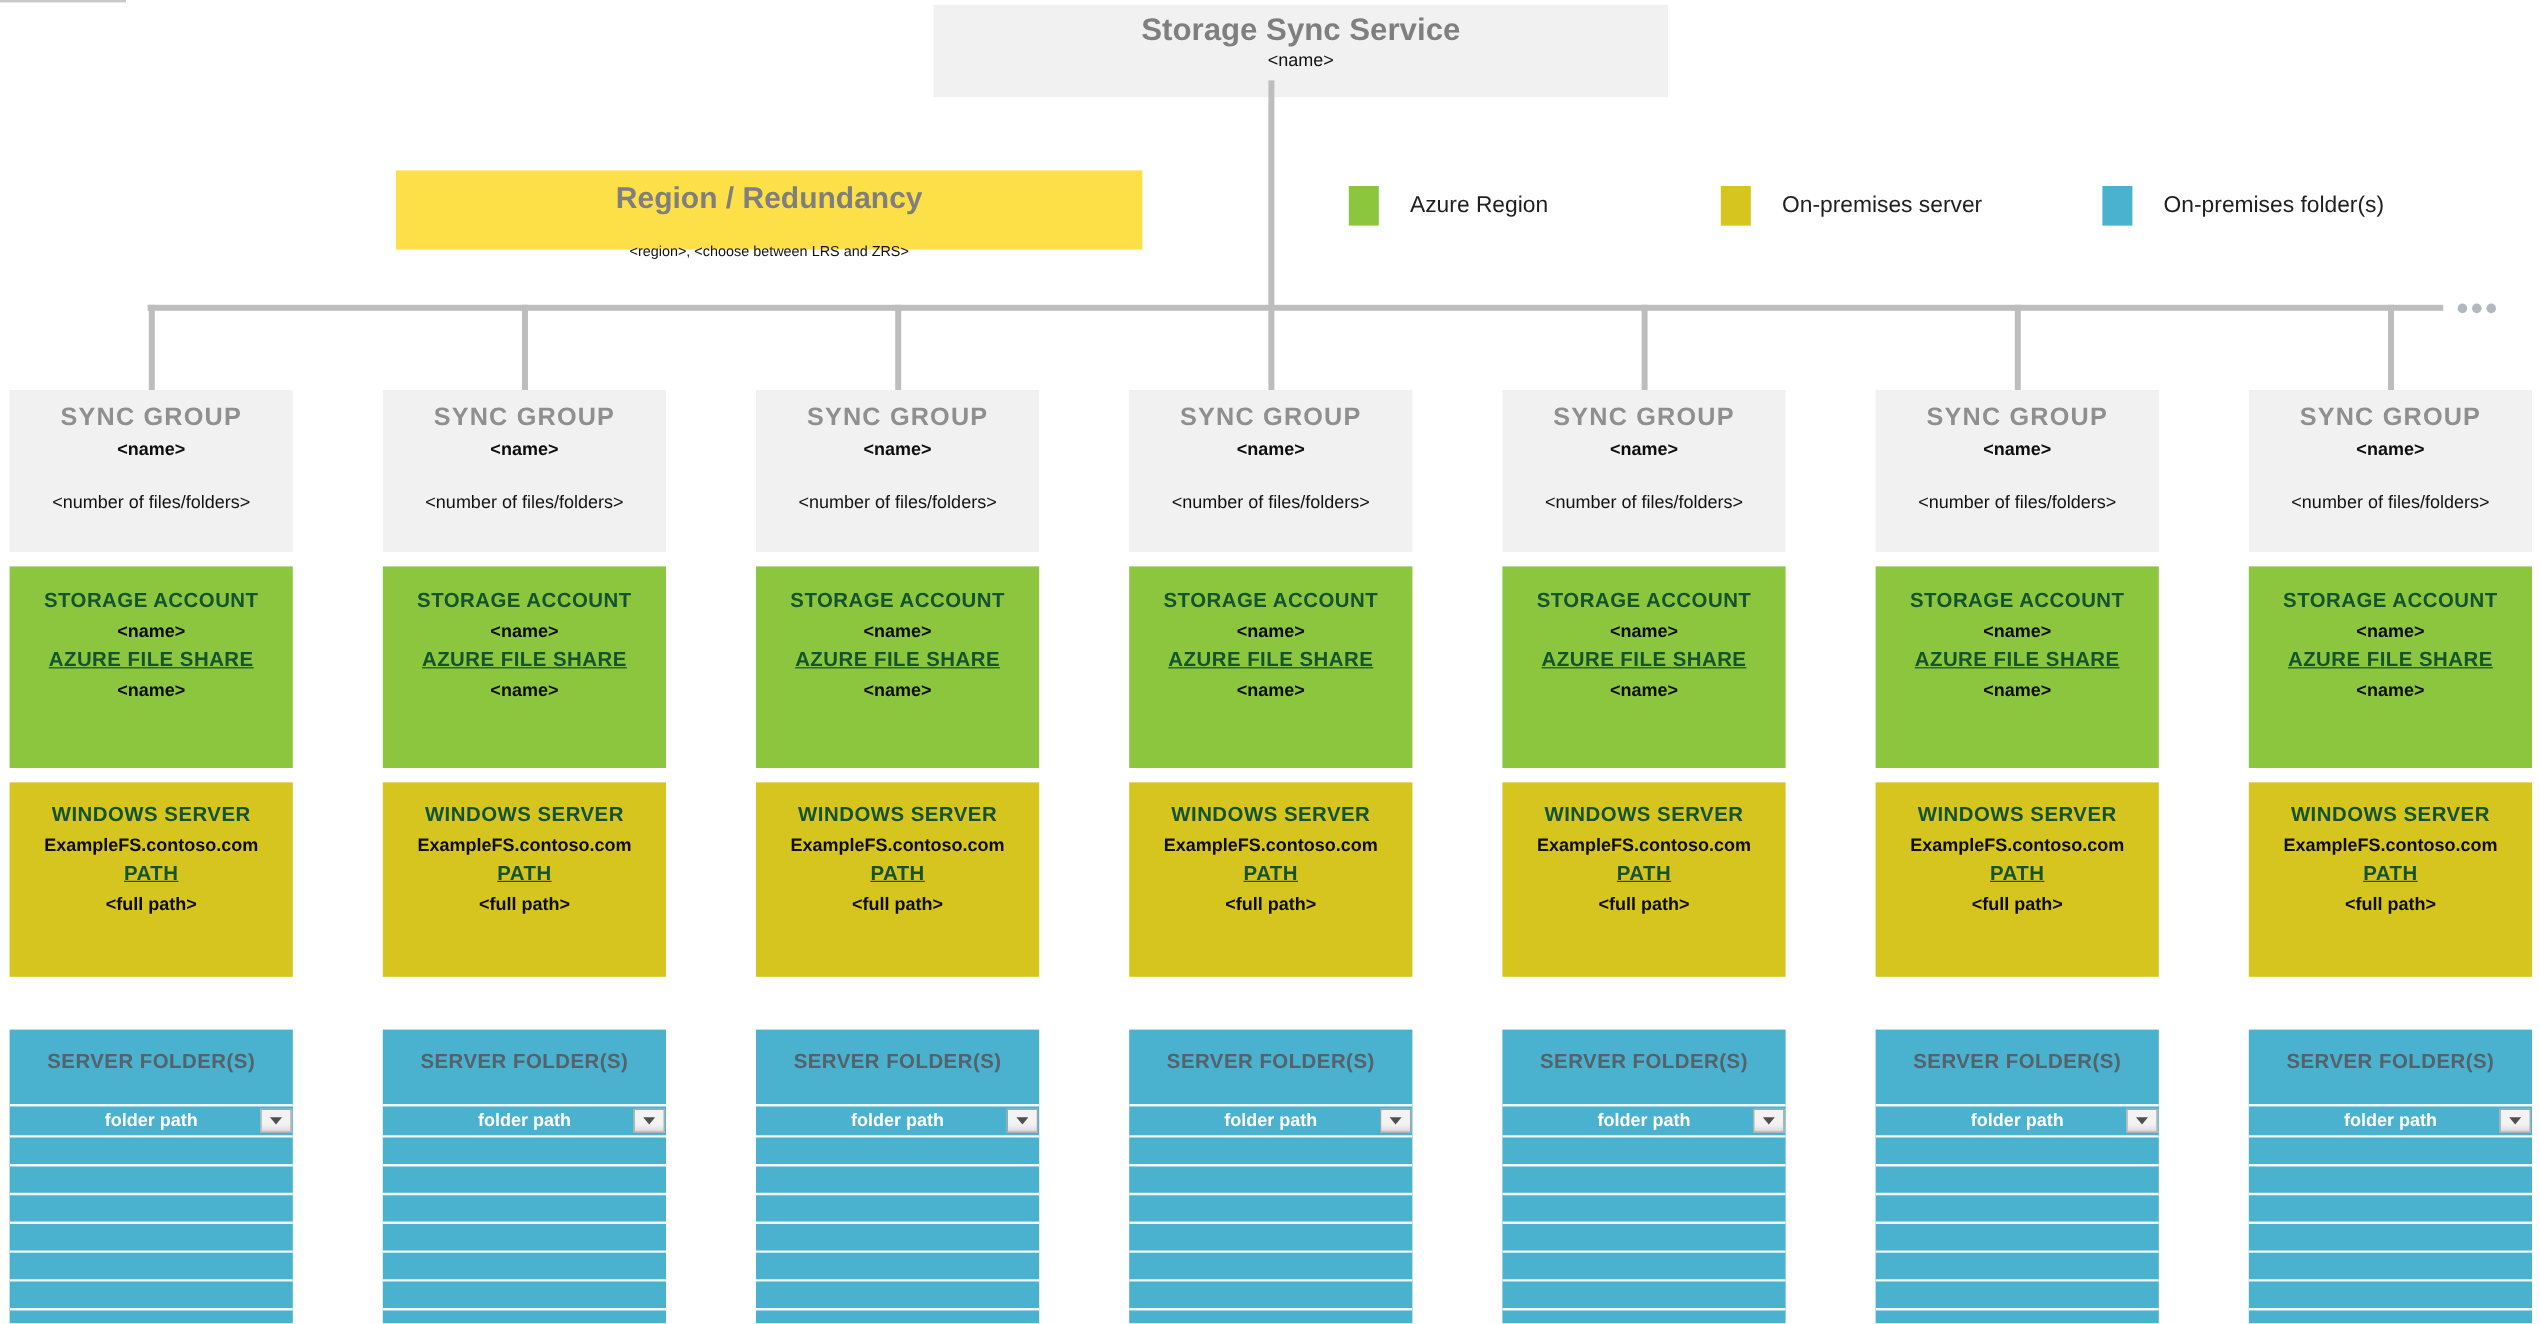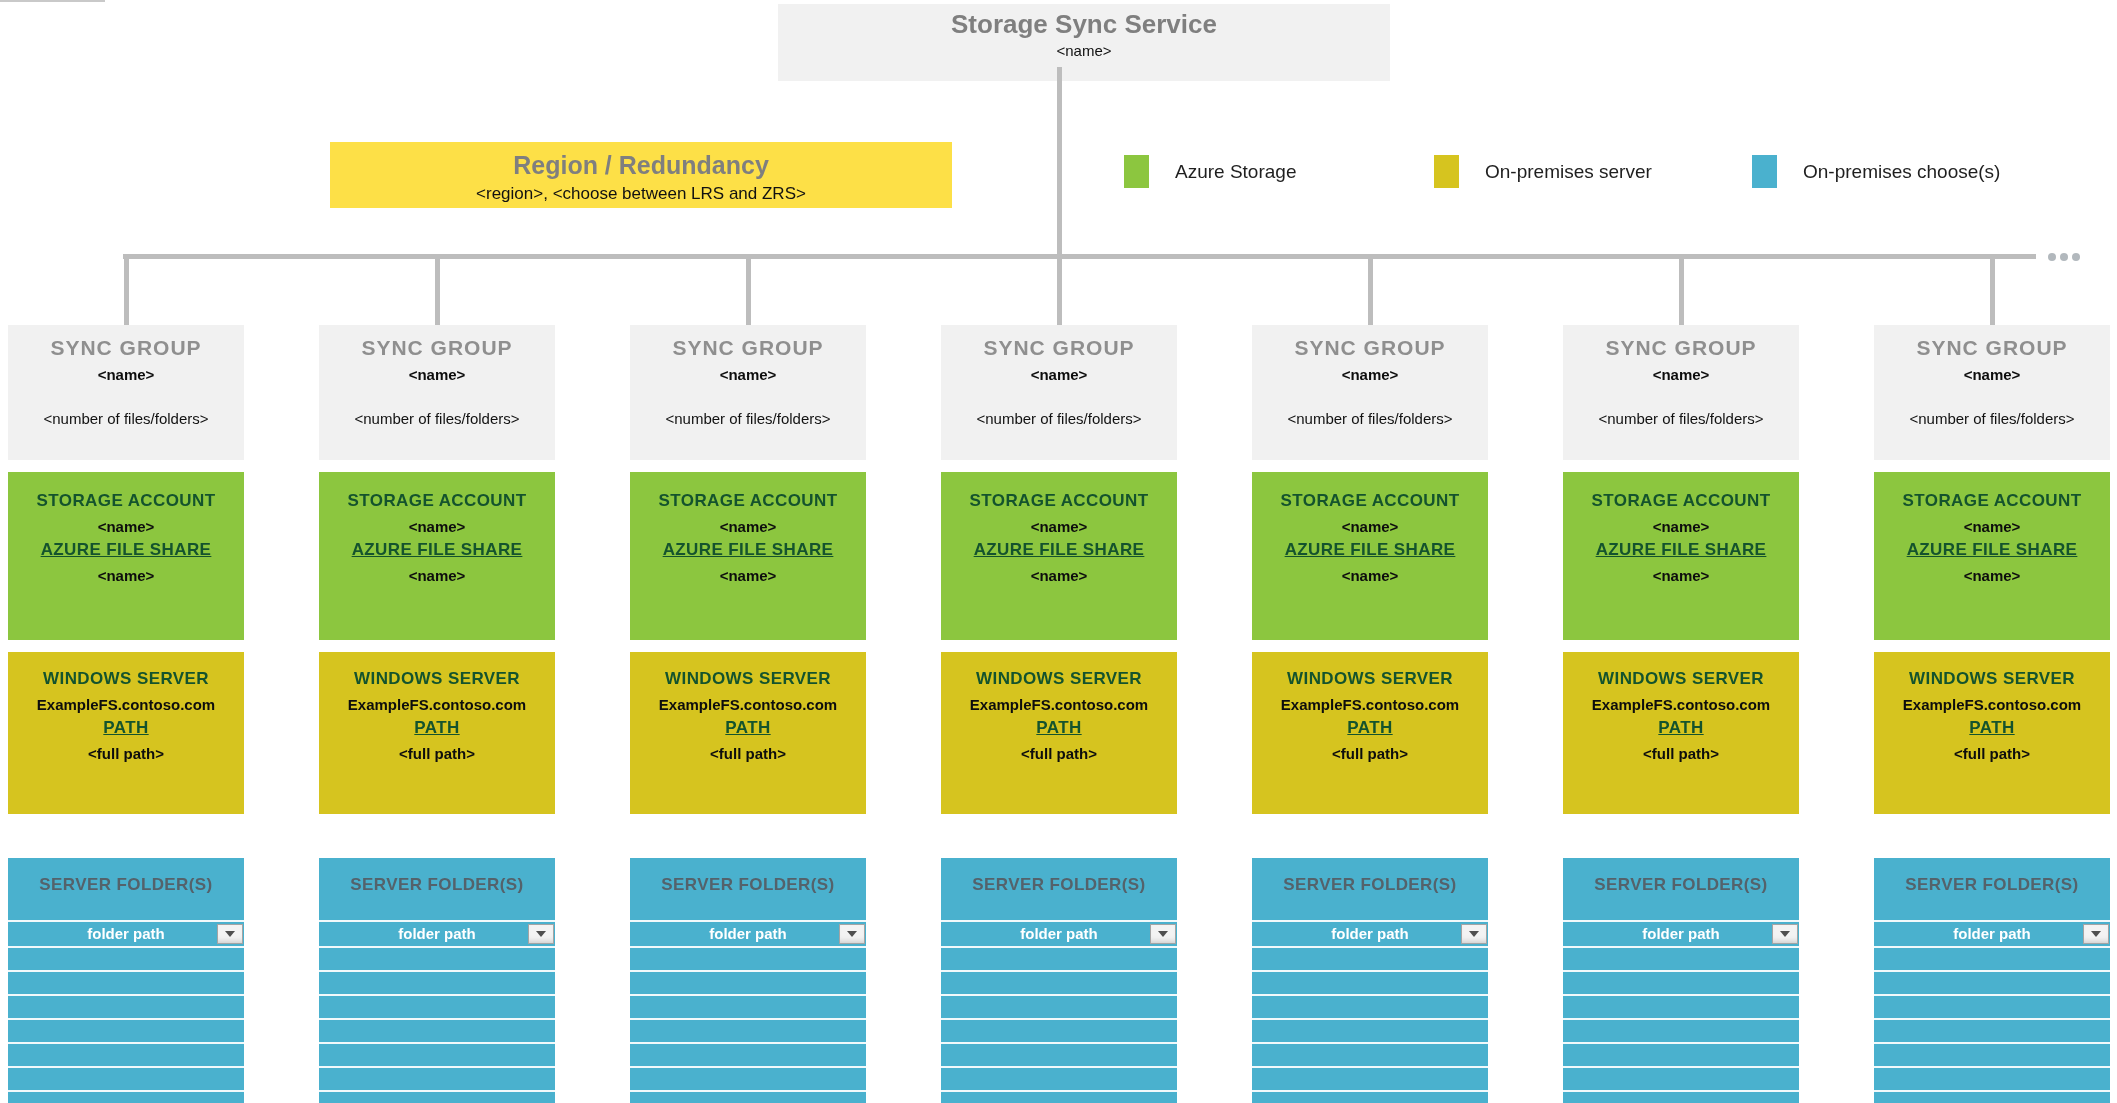--- a/index.html
+++ b/index.html
@@ -14,21 +14,21 @@
   .cbox{position:absolute;box-sizing:border-box;display:flex;flex-direction:column;align-items:center;text-align:center;}
   .ph-bold{font-size:15px;font-weight:bold;color:#0d0d0d;margin-top:3px;line-height:22px;}
   .box-label{font-size:17px;font-weight:bold;color:#14532d;line-height:24px;letter-spacing:.4px;}
   .box-label.mt{text-decoration:underline;}
   
   .root-box{left:778px;top:4px;width:612px;height:77px;background:#f1f1f1;padding-top:5px;}
   .root-title{font-size:26px;font-weight:bold;color:#7f7f7f;line-height:30px;}
   .root-name{font-size:15px;color:#111;margin-top:2px;line-height:20px;}
   .region-box{left:330px;top:142px;width:622px;height:66px;background:#fde047;padding-top:8px;}
   .region-title{font-size:25px;font-weight:bold;color:#7f7f7f;line-height:30px;}
-  .region-sub{font-size:17px;color:#111;margin-top:3px;line-height:22px;}
+  .region-sub{font-size:12px;color:#111;margin-top:18px;line-height:22px;}
   
   .line{position:absolute;background:#bdbdbd;}
   .main-vline{left:1057px;top:67px;width:5px;height:189px;}
   .main-hline{left:123px;top:254px;width:1913px;height:5px;}
   .region-connector{left:952px;top:172px;width:105px;height:2px;background:#c9c9c9;}
   .drop-line{position:absolute;left:116px;top:0;width:5px;height:71px;background:#bdbdbd;}
   
   .dots{position:absolute;left:2048px;top:253px;display:flex;gap:4px;}
   .dots span{width:8px;height:8px;border-radius:50%;background:#b2b8bd;display:block;}
   
@@ -74,29 +74,29 @@
     <span></span>
   </div>
 
   <div class="cbox region-box">
     <div class="region-title">Region / Redundancy</div>
     <div class="region-sub">&lt;region&gt;, &lt;choose between LRS and ZRS&gt;</div>
   </div>
 
   <div class="legend-item" style="left:1124px;">
     <div class="swatch" style="background-color: rgb(140, 198, 63);"></div>
-    <div class="lab">Azure Storage</div>
+    <div class="lab">Azure Region</div>
   </div>
   <div class="legend-item" style="left:1434px;">
     <div class="swatch" style="background-color: rgb(214, 196, 31);"></div>
     <div class="lab">On-premises server</div>
   </div>
   <div class="legend-item" style="left:1752px;">
     <div class="swatch" style="background-color: rgb(74, 177, 206);"></div>
-    <div class="lab">On-premises choose(s)</div>
+    <div class="lab">On-premises folder(s)</div>
   </div>
 
 <div class="column" style="left: 8px;">
     <div class="drop-line"></div>
 
     <div class="cbox sync-box" style="position:absolute;">
       <div class="sync-title">SYNC GROUP</div>
       <div class="ph-bold">&lt;name&gt;</div>
       <div class="sync-count">&lt;number of files/folders&gt;</div>
     </div>

